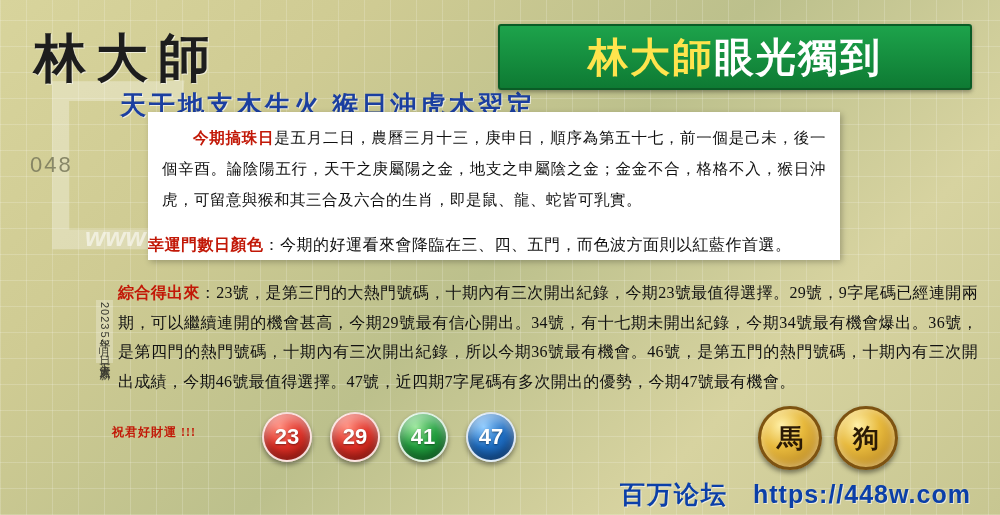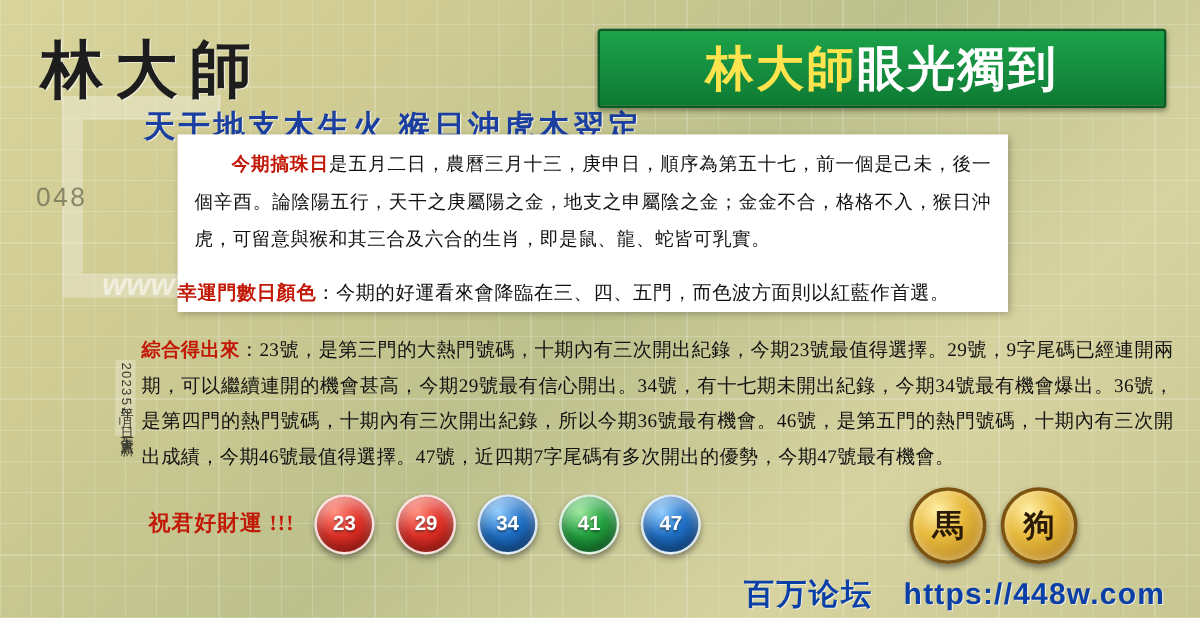--- a/index.html
+++ b/index.html
@@ -94,32 +94,32 @@
   
   .analysis{
     position:absolute;left:118px;top:278px;width:860px;
     font-size:16px;line-height:29.5px;color:#111;
     text-align:justify;letter-spacing:.3px;
   }
   .analysis .lead{color:#c21807;font-weight:bold;}
   
   .greeting{
     position:absolute;left:112px;top:424px;
-    font-size:18px;color:#c21807;font-weight:bold;letter-spacing:1px;margin-left:12px;
+    font-size:12px;color:#c21807;font-weight:bold;letter-spacing:1px;
   }
   
   .balls{
     position:absolute;left:262px;top:412px;
     display:flex;gap:18px;align-items:center;
   }
   .ball{
     width:46px;height:46px;border-radius:50%;
     display:flex;align-items:center;justify-content:center;
     font-family:"Liberation Sans",sans-serif;
-    font-size:17px;font-weight:bold;color:#fff;
+    font-size:22px;font-weight:bold;color:#fff;
     border:2px solid rgba(255,255,255,.85);
     box-shadow:0 3px 5px rgba(0,0,0,.4), inset 0 -6px 10px rgba(0,0,0,.28), inset 0 6px 9px rgba(255,255,255,.45);
     text-shadow:0 1px 2px rgba(0,0,0,.45);
     text-align:center;
   }
   .ball.red{background:radial-gradient(circle at 34% 28%, #ff8a7a 0%, #e03127 45%, #a5140d 100%);}
   .ball.blue{background:radial-gradient(circle at 34% 28%, #8ecbff 0%, #1f6fc4 45%, #0c3f82 100%);}
   .ball.green{background:radial-gradient(circle at 34% 28%, #9be79b 0%, #22a03f 45%, #0d6322 100%);}
   
   .zodiacs{
@@ -178,21 +178,20 @@
 
   <div class="analysis">
     <span class="lead">綜合得出來</span><span>：23號，是第三門的大熱門號碼，十期內有三次開出紀錄，今期23號最值得選擇。29號，9字尾碼已經連開兩期，可以繼續連開的機會甚高，今期29號最有信心開出。34號，有十七期未開出紀錄，今期34號最有機會爆出。36號，是第四門的熱門號碼，十期內有三次開出紀錄，所以今期36號最有機會。46號，是第五門的熱門號碼，十期內有三次開出成績，今期46號最值得選擇。47號，近四期7字尾碼有多次開出的優勢，今期47號最有機會。</span>
   </div>
 
   <div class="greeting">祝君好財運 !!!</div>
 
   <div class="balls">
     <div class="ball red">23</div>
     <div class="ball red">29</div>
-    <div class="ball blue">34</div>
     <div class="ball green">41</div>
     <div class="ball blue">47</div>
   </div>
 
   <div class="zodiacs">
     <div class="medal">馬</div>
     <div class="medal">狗</div>
   </div>
 
   <div class="footer">

